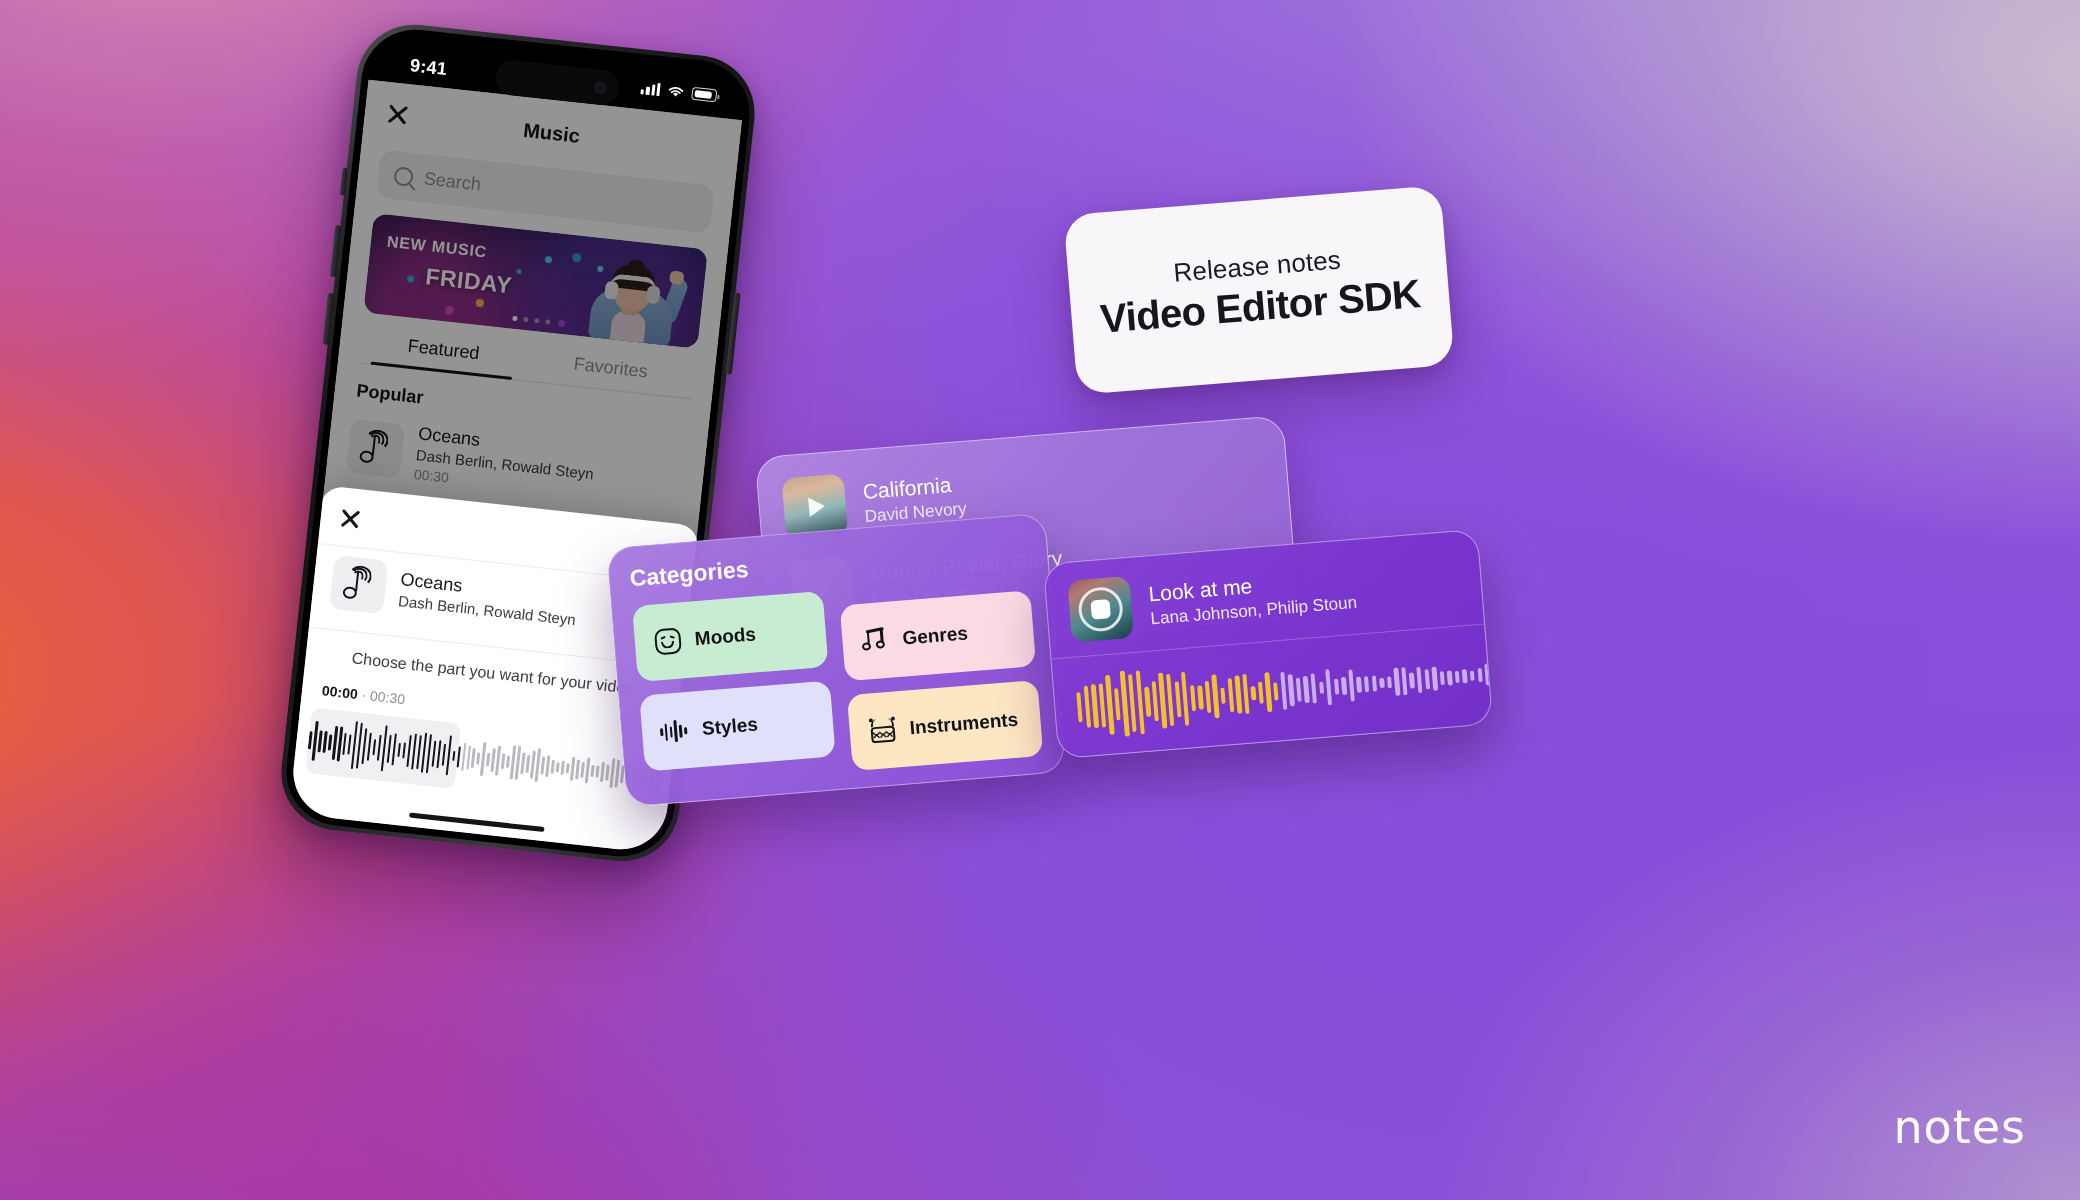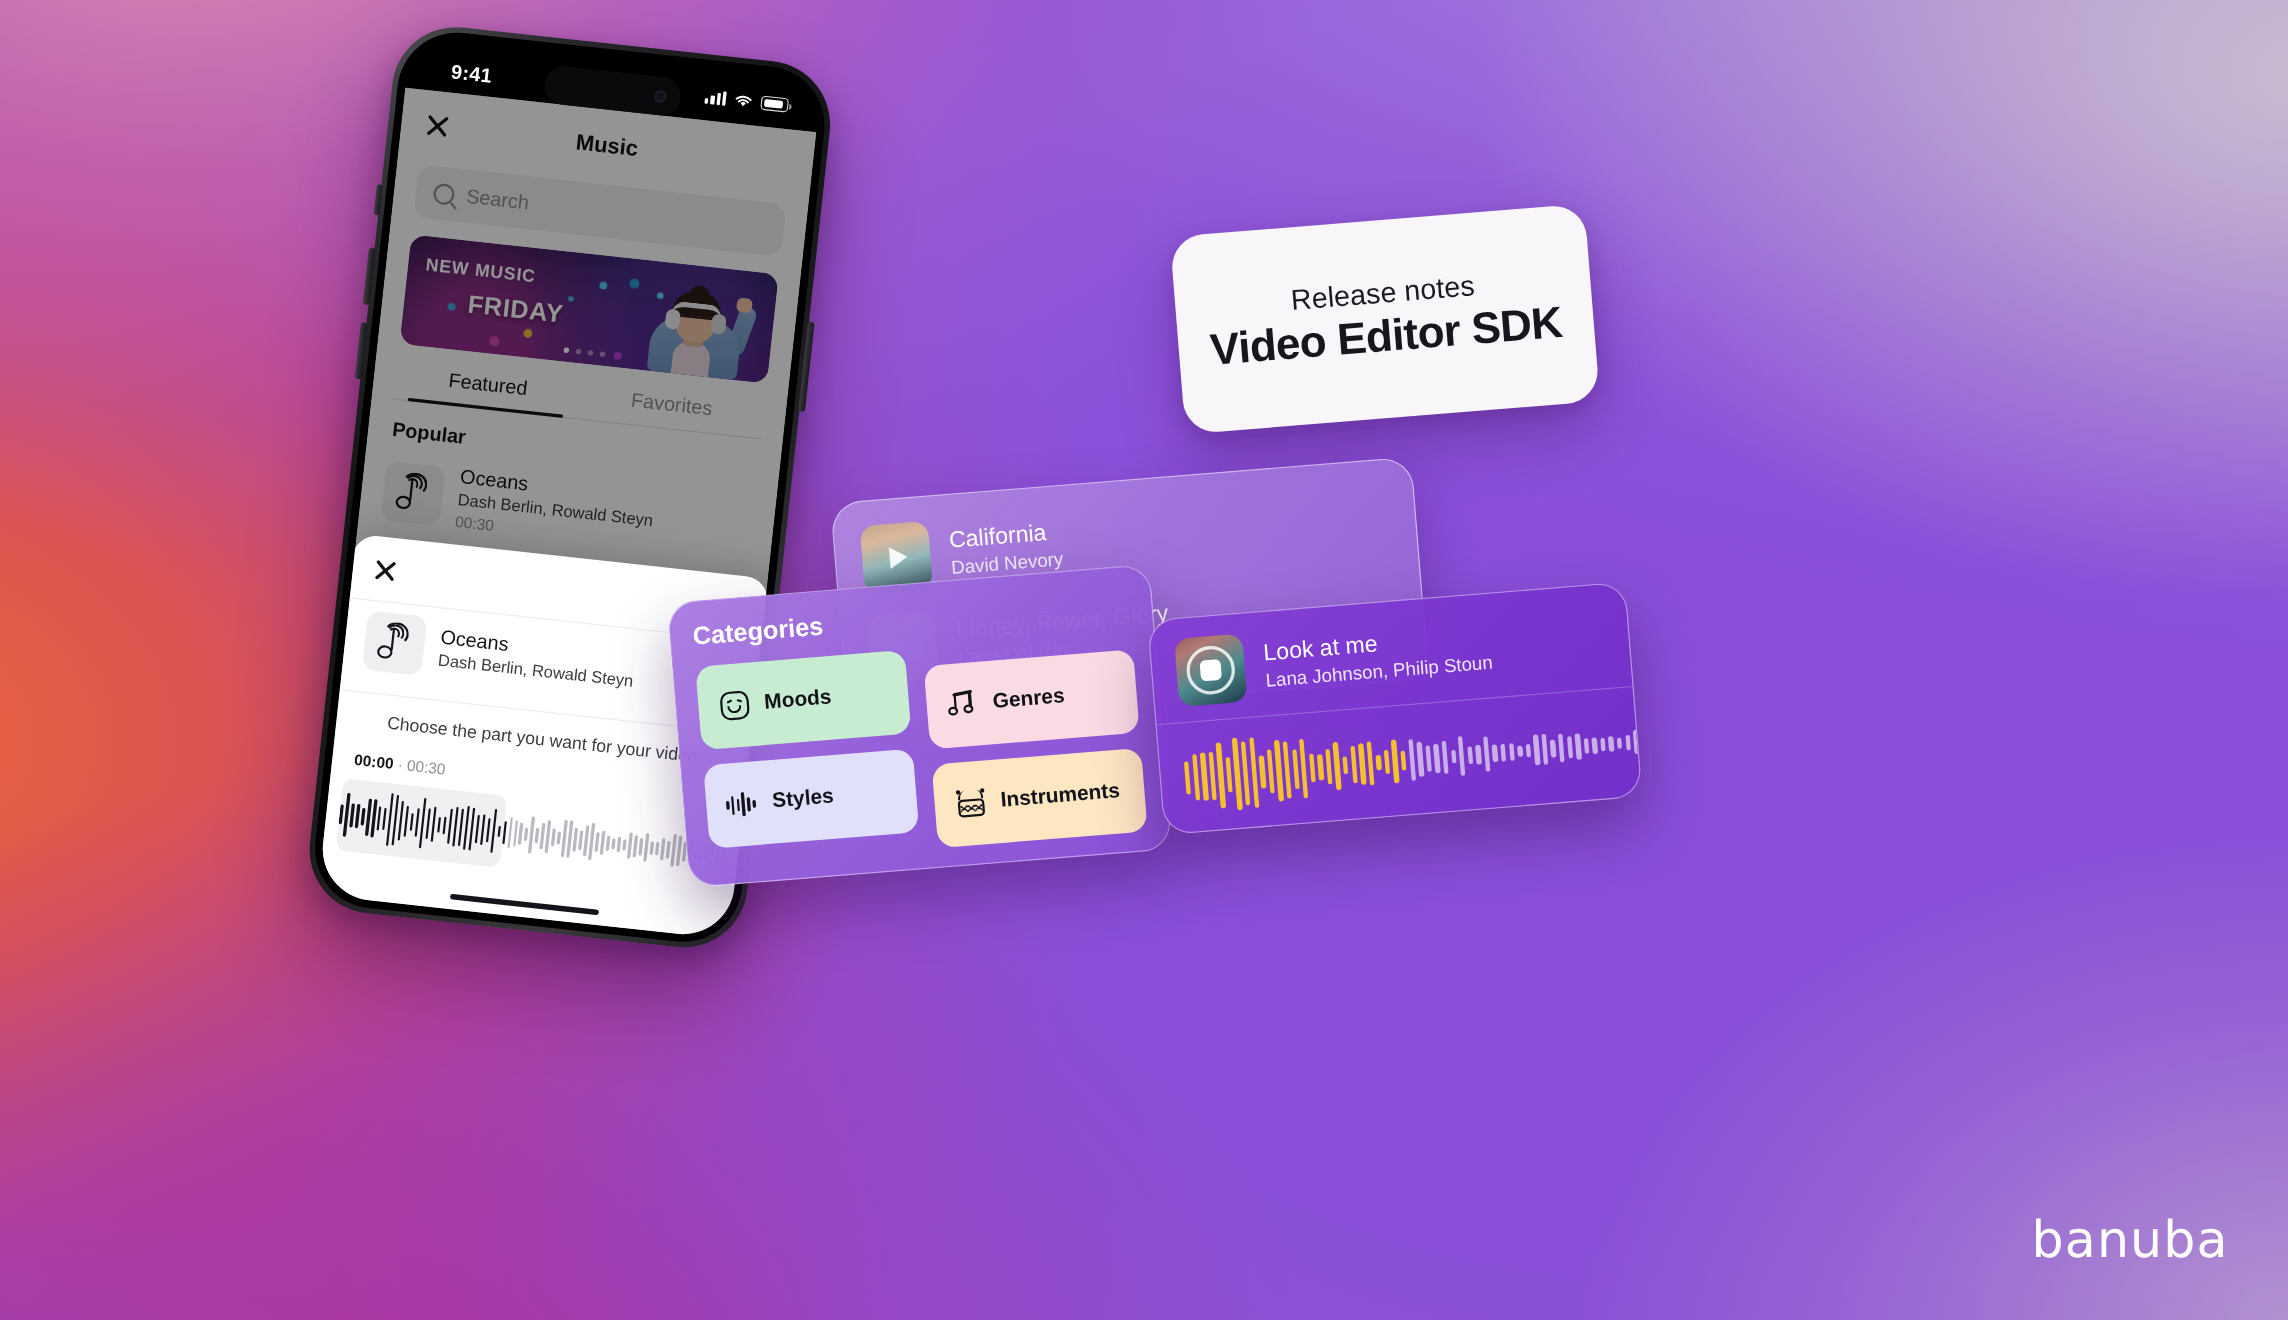--- a/index.html
+++ b/index.html
@@ -684,13 +684,13 @@
       <i style="height: 15px; background: rgb(201, 174, 232);"></i>
       <i style="height: 11.7px; background: rgb(201, 174, 232);"></i>
       <i style="height: 13.1px; background: rgb(201, 174, 232);"></i>
       <i style="height: 10.5px; background: rgb(201, 174, 232);"></i>
       <i style="height: 14.5px; background: rgb(201, 174, 232);"></i>
       <i style="height: 22.3px; background: rgb(201, 174, 232);"></i>
       <i style="height: 20.1px; background: rgb(201, 174, 232);"></i>
     </div>
 </div>
 
-<div id="logo">banuba</div>
+<div id="logo">notes</div>
 
 </body></html>

